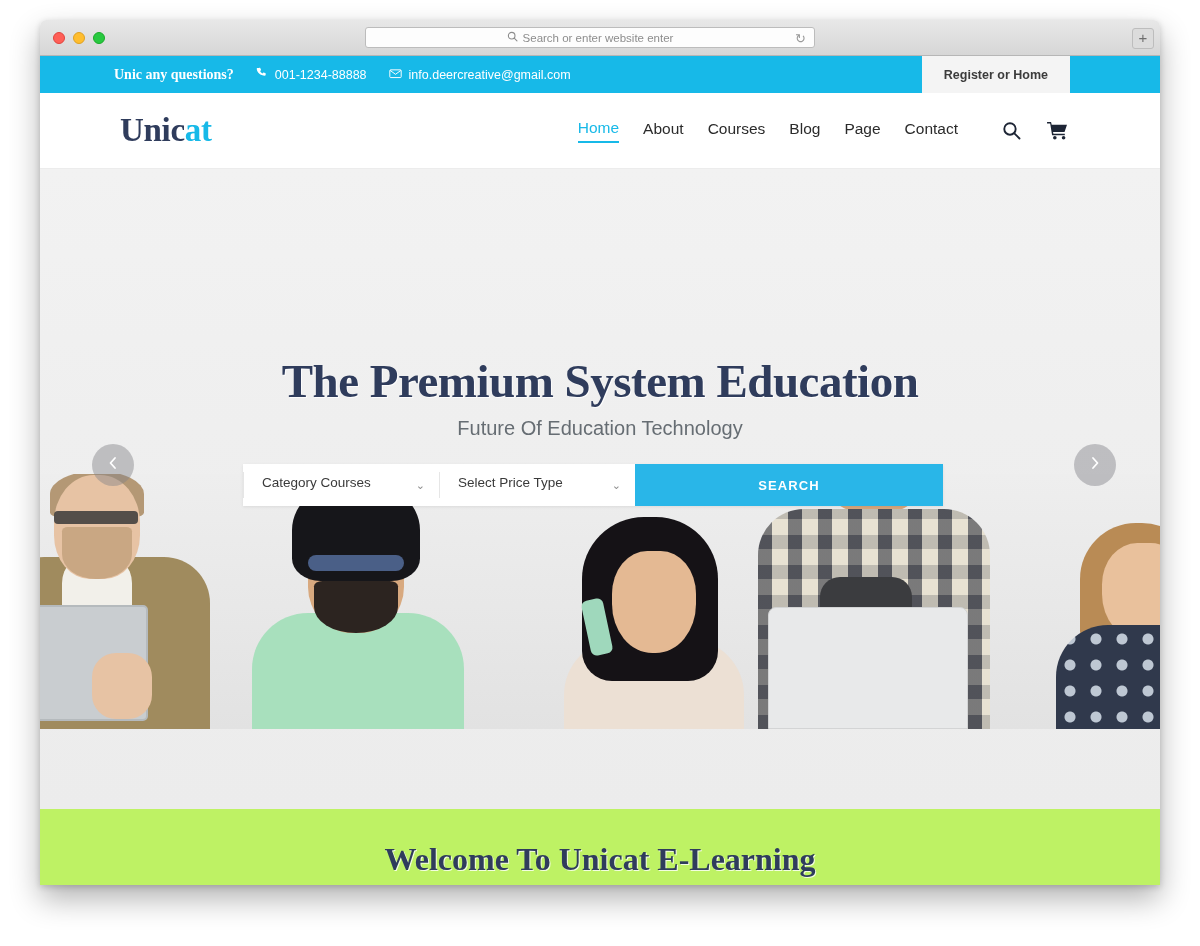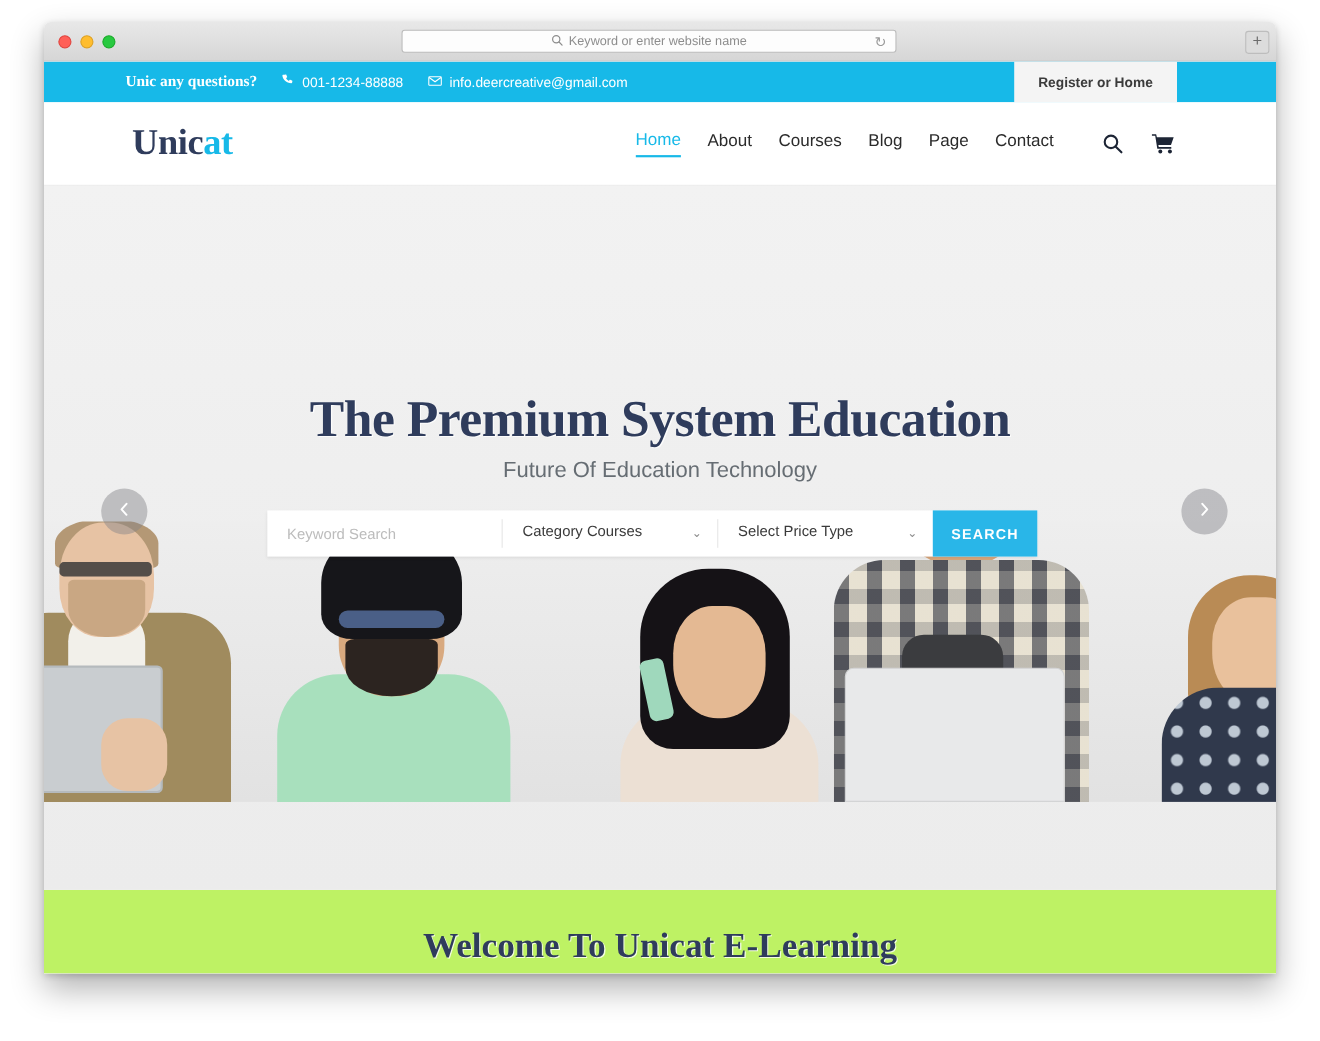--- a/index.html
+++ b/index.html
@@ -317,21 +317,21 @@
     </div>
 
     <div id="url-bar">
       <span class="url-inner">
         <span>
           <svg width="11" height="11" viewBox="0 0 16 16" fill="none" stroke="#8d8d8d" stroke-width="1.6">
             <circle cx="6.8" cy="6.8" r="4.8"></circle>
               <line x1="10.5" y1="10.5" x2="14.5" y2="14.5" stroke-linecap="round"></line>
           </svg>
         </span>
-        <span>Keyword or enter website name</span>
+        <span>Search or enter website enter</span>
       </span>
       <span class="reload-icon">↻</span>
     </div>
 
     <div id="new-tab-btn">+</div>
   </div>
 
   <div id="page-viewport">
 
     <div id="top-bar">
@@ -419,21 +419,20 @@
 
         <div class="fig p5-hair"></div>
           <div class="fig p5-head"></div>
         <div class="fig p5-body"></div>
       </div>
 
       <div id="hero-title">The Premium System Education</div>
       <div id="hero-subtitle">Future Of Education Technology</div>
 
       <div id="search-panel">
-        <input id="keyword-input" type="text" placeholder="Keyword Search" style="">
         <div class="sep"></div>
         <div class="sel sel-cat">
           <span>Category Courses</span>
           <span class="chev">⌄</span>
         </div>
         <div class="sep"></div>
         <div class="sel sel-price">
           <span>Select Price Type</span>
           <span class="chev">⌄</span>
         </div>

